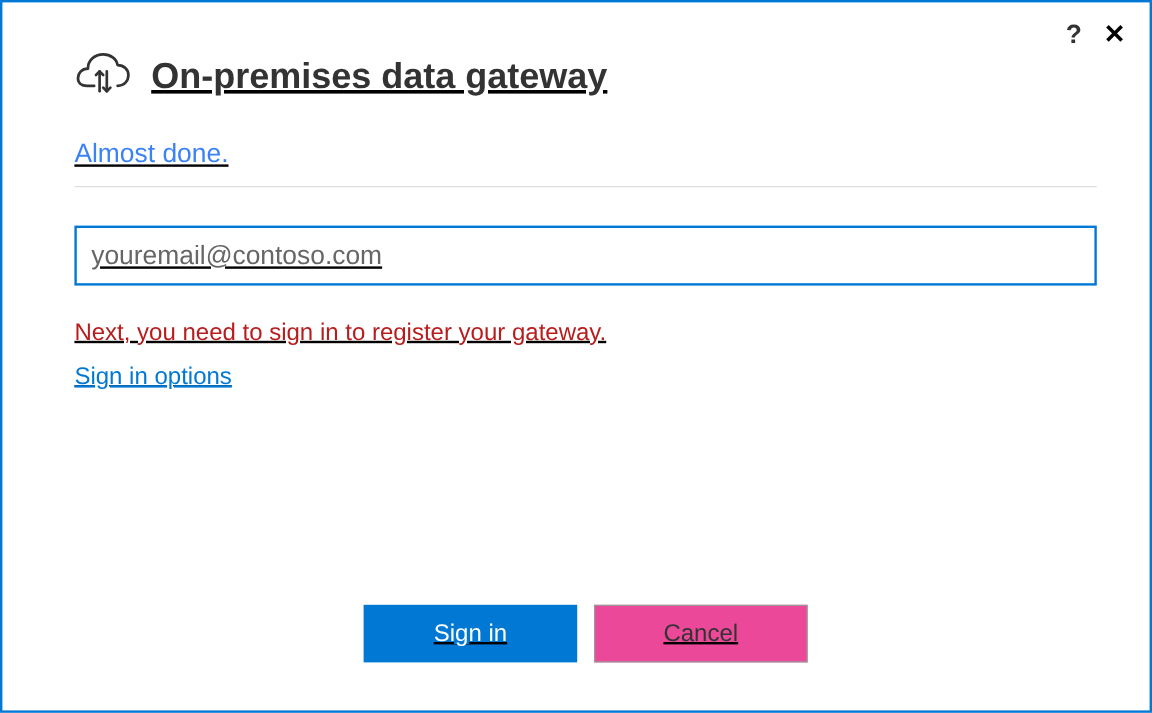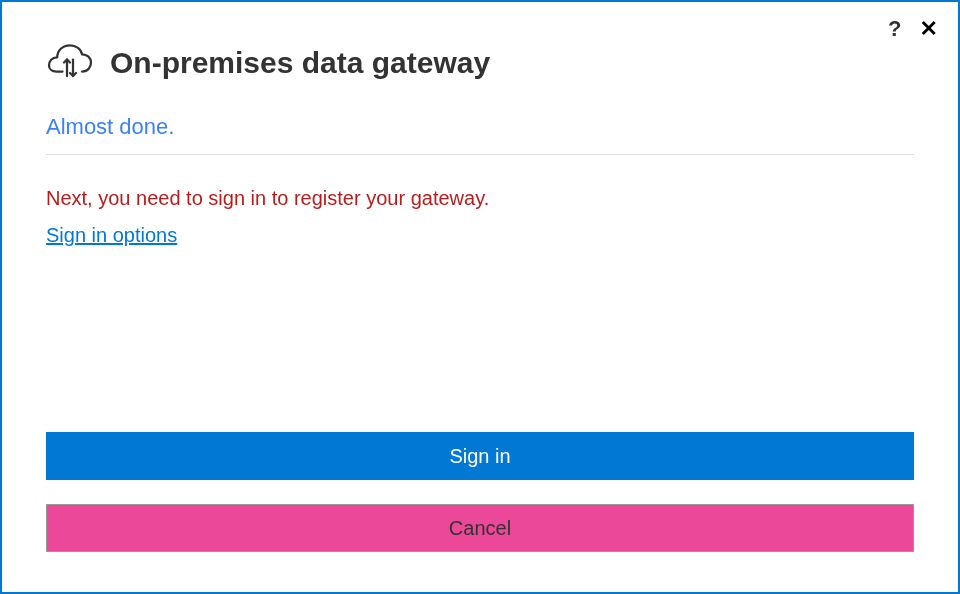--- a/index.html
+++ b/index.html
@@ -31,24 +31,25 @@
       cursor: pointer;
     }
     .close-icon {
       font-size: 22px;
       font-weight: bold;
       color: #000;
       cursor: pointer;
       line-height: 1;
     }
     .content {
-      padding: 38px 44px 40px 44px;
+      padding: 38px 44px 40px 60px;
       height: 100%;
       display: flex;
       flex-direction: column;
+      text-decoration: underline;
     }
     .header-row {
       display: flex;
       align-items: center;
       gap: 16px;
       margin-bottom: 28px;
     }
     .cloud-icon svg {
       width: 48px;
       height: 42px;
@@ -104,23 +105,22 @@
       font-size: 20px;
       color: #0078d4;
       text-decoration: underline;
       cursor: pointer;
     }
     .spacer {
       flex: 1;
     }
     .button-row {
       display: flex;
-      justify-content: space-between;
-      gap: 24px;
-      flex-direction: column;
+      justify-content: center;
+      gap: 14px;
     }
     .btn {
       min-width: 178px;
       height: 48px;
       font-size: 20px;
       font-family: inherit;
       border: 1px solid transparent;
       cursor: pointer;
       display: flex;
       align-items: center;
@@ -158,20 +158,21 @@
     </span>
     <h1 class="title">On-premises data gateway</h1>
   </div>
 
   <p class="subtitle">Almost done.</p>
 
   <hr class="divider">
 
 
 
+  <input type="text" class="email-input" value="youremail@contoso.com" style="">
 
   <p class="instruction-text">Next, you need to sign in to register your gateway.</p>
 
   <div class="options-row">
     <a class="sign-in-options-link">Sign in options</a>
   </div>
 
   <div class="spacer"></div>
 
   <div class="button-row">

